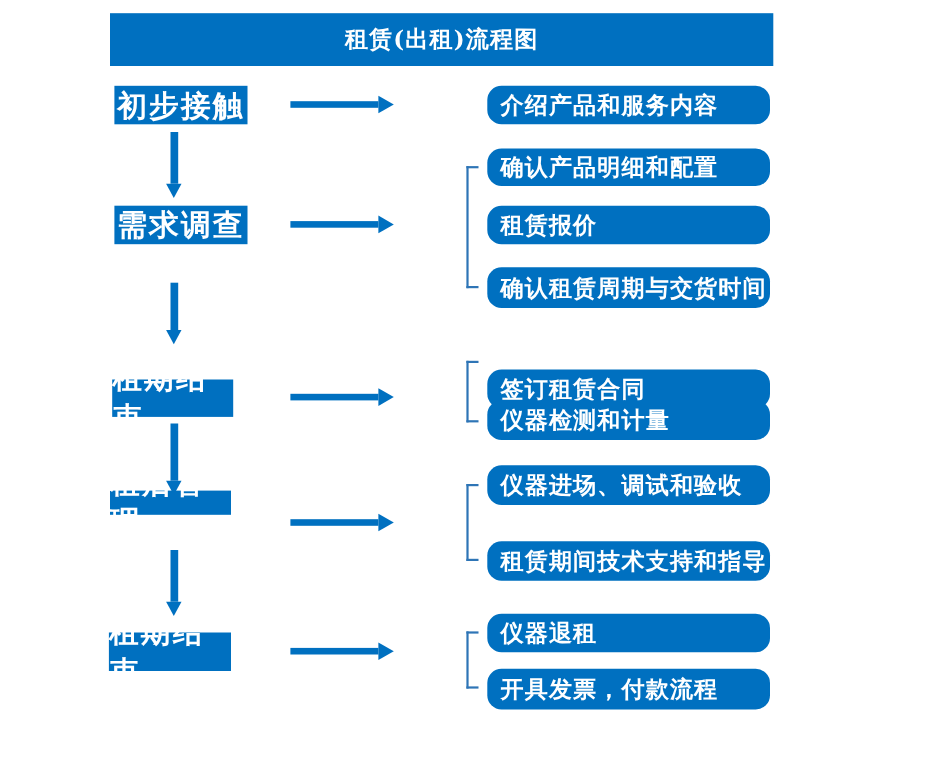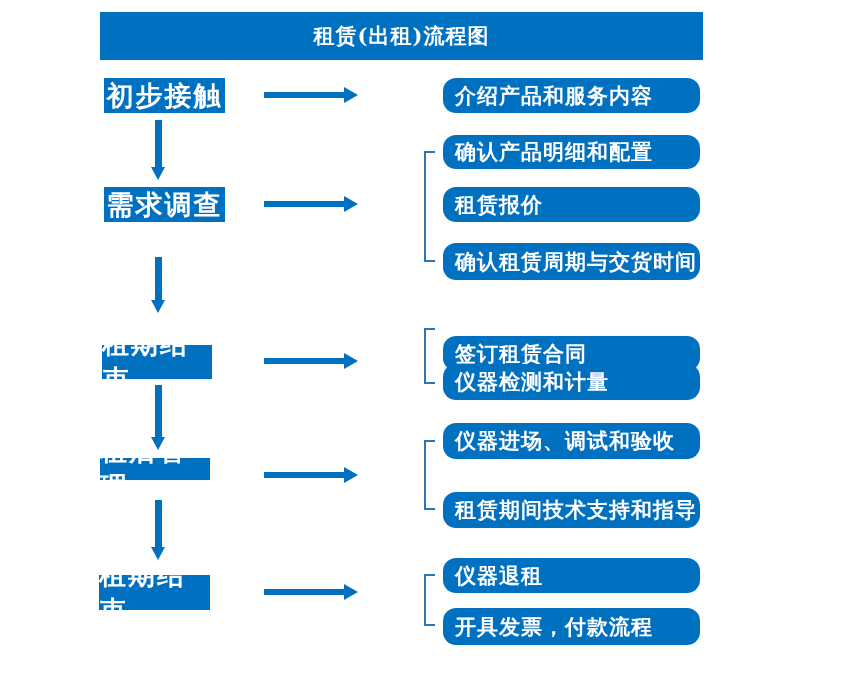--- a/index.html
+++ b/index.html
@@ -66,21 +66,21 @@
 </head>
 <body>
 
 <div class="canvas">
 
   <div class="title-bar">租赁(出租)流程图</div>
 
   <div class="step-box" style="left:104px; top:78px;  width:121px; height:35px;">初步接触</div>
   <div class="step-box" style="left:104px; top:187px; width:121px; height:35px;">需求调查</div>
   <div class="step-box" style="left:102px; top:345px; width:110px; height:34px;">租期结束</div>
-  <div class="step-box" style="left:100px; top:458px; width:110px; height:22px;">租后管理</div>
+  <div class="step-box" style="left:100px; top:446px; width:110px; height:22px;">租后管理</div>
   <div class="step-box" style="left:99px;  top:575px; width:111px; height:35px;">租期结束</div>
 
   <div class="detail-box" style="top:78px;  height:35px;">介绍产品和服务内容</div>
   <div class="detail-box" style="top:135px; height:34px;">确认产品明细和配置</div>
   <div class="detail-box" style="top:187px; height:35px;">租赁报价</div>
   <div class="detail-box" style="top:243px; height:37px;">确认租赁周期与交货时间</div>
   <div class="detail-box" style="top:305px; height:35px;margin-top:31px;">签订租赁合同</div>
   <div class="detail-box" style="top:364px; height:36px;">仪器检测和计量</div>
   <div class="detail-box" style="top:423px; height:36px;">仪器进场、调试和验收</div>
   <div class="detail-box" style="top:492px; height:36px;">租赁期间技术支持和指导</div>

